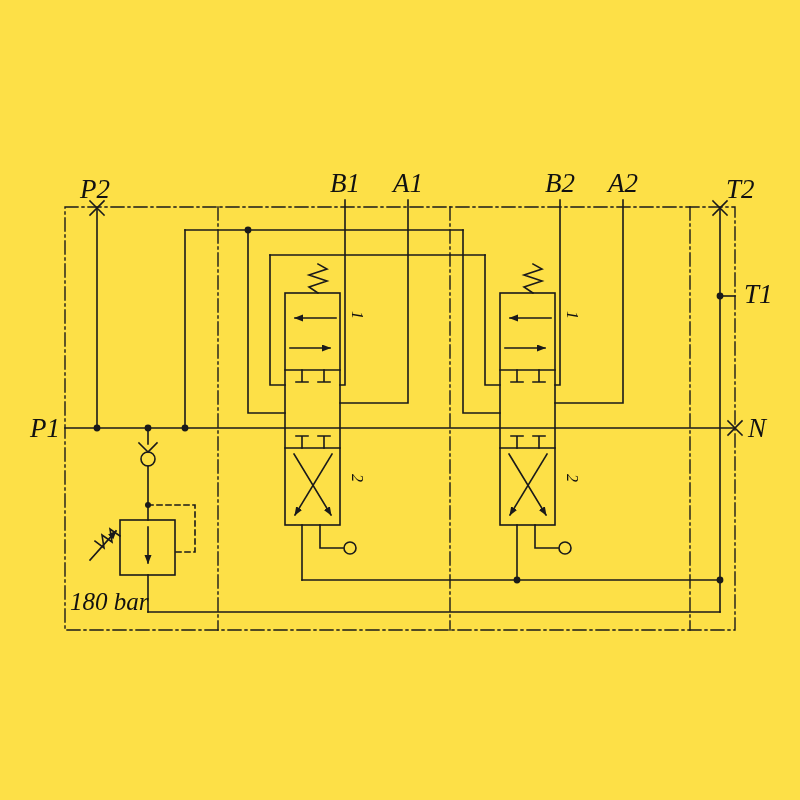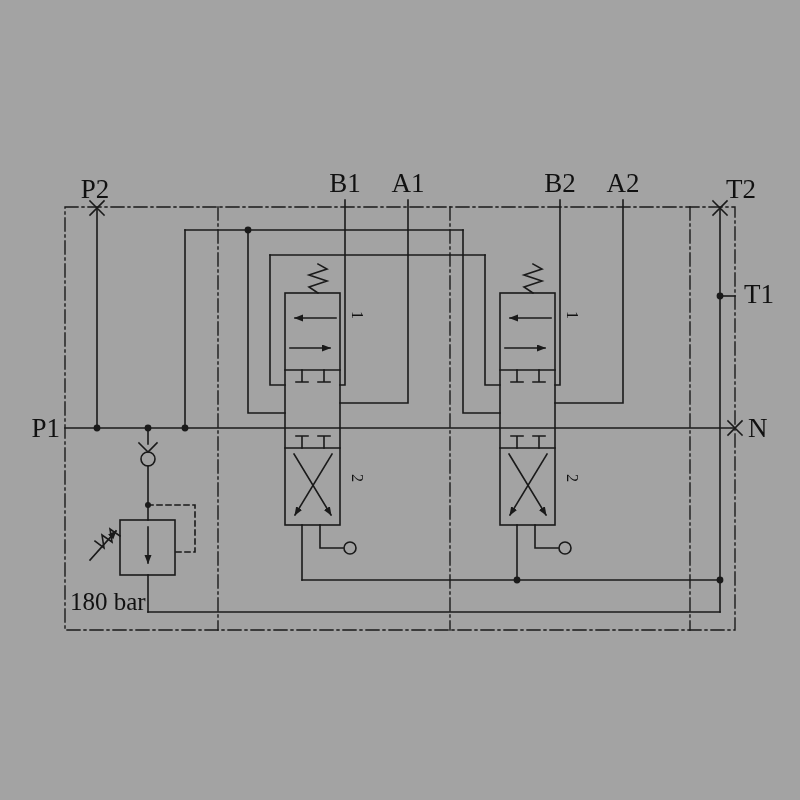--- a/index.html
+++ b/index.html
@@ -1,16 +1,16 @@
 <!DOCTYPE html>
 <html><head>
 <meta charset="utf-8">
 <style>
   html,body{margin:0;padding:0;background:#ffffff;}
-  .stage{width:800px;height:800px;background:#a3a3a3;position:relative;font-family:"Liberation Serif",serif;}
+  .stage{width:800px;height:800px;background:#fde047;position:relative;font-family:"Liberation Serif",serif;font-style:italic;}
   svg{display:block}
   .ln{stroke:#1a1a1a;stroke-width:1.6;fill:none;stroke-linecap:square}
   .thin{stroke-width:1.4}
   .dashdot{stroke-dasharray:13 4 2 4}
   .dash{stroke-dasharray:5 4}
   .dot{fill:#1a1a1a;stroke:none}
   .port-label{font-family:"Liberation Serif",serif;font-size:27px;fill:#111;}
   .num-label{font-family:"Liberation Serif",serif;font-size:16px;fill:#111;}
   .bar-label{font-family:"Liberation Serif",serif;font-size:25px;fill:#111;}
 </style>

